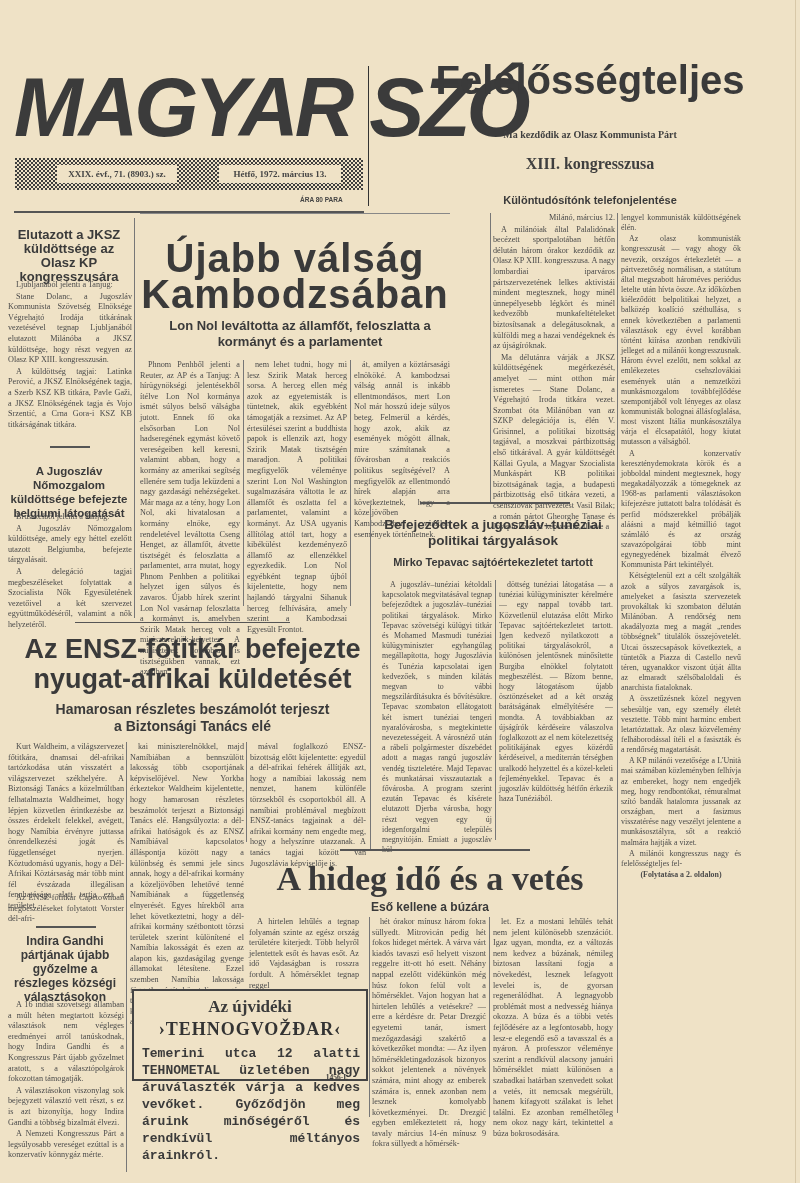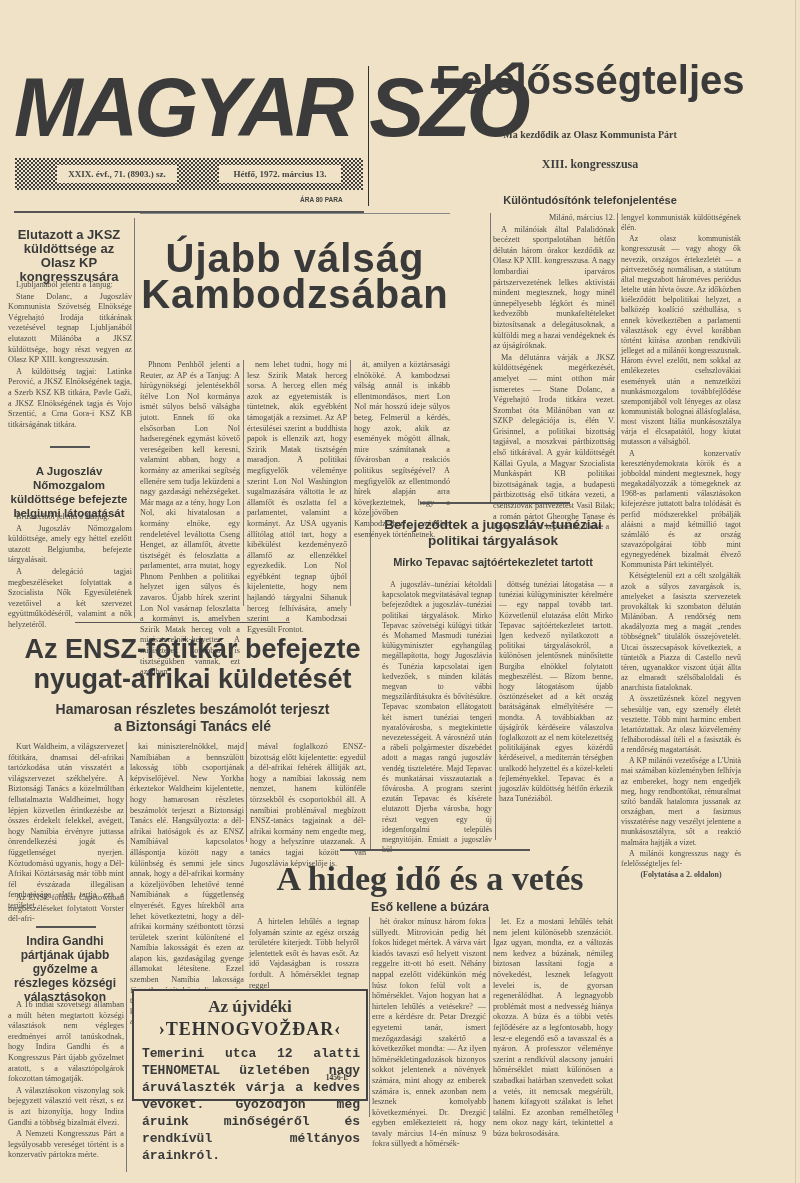--- a/index.html
+++ b/index.html
@@ -46,21 +46,21 @@
   <div class="abs logo">MAGYAR SZÓ</div>
   <div class="abs checker">
     <div class="mast-box" style="left:42px;width:120px;">XXIX. évf., 71. (8903.) sz.</div>
     <div class="mast-box" style="left:204px;width:122px;">Hétfő, 1972. március 13.</div>
   </div>
   <div class="abs price">ÁRA 80 PARA</div>
   <div class="vrule" style="left:368px;top:66px;height:140px;background:#333;"></div>
 
   <div class="abs big-headline" style="left:390px;top:60px;width:400px;font-size:40px;line-height:40px;">Felelősségteljes</div>
   <div class="abs sub-serif" style="left:380px;top:126px;width:420px;font-size:10px;line-height:18px;">Ma kezdődik az Olasz Kommunista Párt</div>
-  <div class="abs sub-serif" style="left:380px;top:155px;width:420px;font-size:12px;line-height:18px;">XIII. kongresszusa</div>
+  <div class="abs sub-serif" style="left:380px;top:155px;width:420px;font-size:16px;line-height:18px;">XIII. kongresszusa</div>
   <div class="abs hd-cond" style="left:380px;top:194px;width:420px;font-size:11px;line-height:13px;">Különtudósítónk telefonjelentése</div>
 
   <div class="rule" style="left:14px;top:211px;width:350px;height:2px;"></div>
   <div class="rule" style="left:140px;top:213px;width:310px;height:1px;background:#888;"></div>
 
   <div class="abs hd-cond" style="left:6px;top:228px;width:126px;font-size:13px;line-height:14px;">Elutazott a JKSZ küldöttsége az Olasz KP kongresszusára</div>
   <div class="abs txt" style="left:8px;top:280px;width:124px;">
     <p>Ljubljanából jelenti a Tanjug:</p>
     <p>Stane Dolanc, a Jugoszláv Kommunista Szövetség Elnöksége Végrehajtó Irodája titkárának vezetésével tegnap Ljubljanából elutazott Milánóba a JKSZ küldöttsége, hogy részt vegyen az Olasz KP XIII. kongresszusán.</p>
     <p>A küldöttség tagjai: Latinka Perović, a JKSZ Elnökségének tagja, a Szerb KSZ KB titkára, Pavle Gaži, a JKSZ Elnökségének tagja és Vojo Srzentić, a Crna Gora-i KSZ KB titkárságának titkára.</p>
@@ -70,20 +70,21 @@
   <div class="abs hd-cond" style="left:6px;top:464px;width:126px;font-size:11.5px;line-height:14px;">A Jugoszláv Nőmozgalom küldöttsége befejezte belgiumi látogatását</div>
   <div class="abs txt" style="left:8px;top:512px;width:124px;">
     <p>Brüsszelből jelenti a Tanjug:</p>
     <p>A Jugoszláv Nőmozgalom küldöttsége, amely egy héttel ezelőtt utazott Belgiumba, befejezte tárgyalásait.</p>
     <p>A delegáció tagjai megbeszéléseket folytattak a Szocialista Nők Egyesületének vezetőivel a két szervezet együttműködéséről, valamint a nők helyzetéről.</p>
   </div>
   <div class="vrule" style="left:134px;top:218px;height:400px;"></div>
 
   <div class="abs big-headline" style="left:140px;top:238px;width:310px;font-size:40px;line-height:40px;letter-spacing:1px;">Újabb válság</div>
   <div class="abs big-headline" style="left:140px;top:274px;width:310px;font-size:40px;line-height:40px;letter-spacing:1px;">Kambodzsában</div>
+  <div class="abs hd-cond" style="left:150px;top:318px;width:300px;font-size:13px;line-height:16px;">Lon Nol leváltotta az államfőt, feloszlatta a kormányt és a parlamentet</div>
   <div class="abs txt" style="left:140px;top:360px;width:100px;">
       <p>Phnom Penhből jelenti a Reuter, az AP és a Tanjug: A hírügynökségi jelentésekből ítélve Lon Nol kormánya ismét súlyos belső válságba jutott. Ennek fő oka elsősorban Lon Nol hadseregének egymást követő vereségeiben kell keresni, valamint abban, hogy a kormány az amerikai segítség ellenére sem tudja leküzdeni a nagy gazdasági nehézségeket. Már maga az a tény, hogy Lon Nol, aki hivatalosan a kormány elnöke, egy rendeletével leváltotta Cseng Henget, az államfőt, átvette tisztségét és feloszlatta a parlamentet, arra mutat, hogy Phnom Penhben a politikai helyzet igen súlyos és zavaros. Újabb hírek szerint Lon Nol vasárnap feloszlatta a kormányt is, amelyben Szirik Matak herceg volt a miniszterelnök-helyettes. A miniszterek továbbra is tisztségükben vannak, ezt azonban</p>
     </div>
   <div class="vrule" style="left:243px;top:360px;height:246px;"></div>
   <div class="abs txt" style="left:247px;top:360px;width:100px;">
       <p>nem lehet tudni, hogy mi lesz Szirik Matak herceg sorsa. A herceg ellen még azok az egyetemisták is tüntetnek, akik egyébként támogatják a rezsimet. Az AP értesülései szerint a buddhista papok is ellenzik azt, hogy Szirik Matak tisztségén maradjon. A politikai megfigyelők véleménye szerint Lon Nol Washington sugalmazására váltotta le az államfőt és oszlatta fel a parlamentet, valamint a kormányt. Az USA ugyanis állítólag attól tart, hogy a kibékülést kezdeményező államfő az ellenzékkel egyezkedik. Lon Nol egyébként tegnap újból kijelentette, hogy nem hajlandó tárgyalni Sihanuk herceg felhívására, amely szerint a Kambodzsai Egyesült Frontot.</p>
     </div>
   <div class="vrule" style="left:350px;top:360px;height:246px;"></div>
   <div class="abs txt" style="left:354px;top:360px;width:96px;">
       <p>át, amilyen a köztársasági elnököké. A kambodzsai válság annál is inkább ellentmondásos, mert Lon Nol már hosszú ideje súlyos beteg. Felmerül a kérdés, hogy azok, akik az események mögött állnak, mire számítanak a fővárosban a reakciós politikus segítségével? A megfigyelők az ellentmondó hírek alapján arra következtetnek, hogy a közeljövőben Kambodzsában váratlan események történhetnek.</p>
@@ -141,39 +142,39 @@
   <div class="abs txt" style="left:250px;top:742px;width:116px;">
       <p>mával foglalkozó ENSZ-bizottság előtt kijelentette: egyedül a dél-afrikai fehérek állítják azt, hogy a namíbiai lakosság nem nemzet, hanem különféle törzsekből és csoportokból áll. A namíbiai problémával megbízott ENSZ-tanács tagjainak a dél-afrikai kormány nem engedte meg, hogy a helyszínre utazzanak. A tanács tagjai között van Jugoszlávia képviselője is.</p>
     </div>
 
   <div class="rule" style="left:36px;top:926px;width:60px;height:2px;"></div>
 
   <div class="abs hd-cond" style="left:6px;top:934px;width:118px;font-size:12px;line-height:14px;">Indira Gandhi pártjának újabb győzelme a részleges községi választásokon</div>
   <div class="abs txt" style="left:8px;top:1000px;width:116px;">
     <p>A 16 indiai szövetségi államban a múlt héten megtartott községi választások nem végleges eredményei arról tanúskodnak, hogy Indira Gandhi és a Kongresszus Párt újabb győzelmet aratott, s a választópolgárok fokozottan támogatják.</p>
     <p>A választásokon viszonylag sok bejegyzett választó vett részt, s ez is azt bizonyítja, hogy Indira Gandhi a többség bizalmát élvezi.</p>
-    <p>A Nemzeti Kongresszus Párt a legsúlyosabb vereséget történt is a konzervatív pártokra mérte.</p>
+    <p>A Nemzeti Kongresszus Párt a legsúlyosabb vereséget ezúttal is a konzervatív könnygáz mérte.</p>
   </div>
 
   <div class="rule" style="left:340px;top:849px;width:190px;height:2px;"></div>
   <div class="abs big-headline" style="left:245px;top:860px;width:370px;font-family:'Liberation Serif',serif;font-size:34px;line-height:38px;">A hideg idő és a vetés</div>
   <div class="abs hd-cond" style="left:245px;top:900px;width:370px;font-size:12px;line-height:14px;">Eső kellene a búzára</div>
   <div class="abs txt" style="left:249px;top:917px;width:110px;">
       <p>A hirtelen lehűlés a tegnap folyamán szinte az egész ország területére kiterjedt. Több helyről jelentettek esőt és havas esőt. Az idő Vajdaságban is rosszra fordult. A hőmérséklet tegnap reggel</p>
     </div>
   <div class="vrule" style="left:369px;top:917px;height:200px;"></div>
   <div class="abs txt" style="left:372px;top:917px;width:114px;">
       <p>hét órakor mínusz három fokra süllyedt. Mitrovicán pedig hét fokos hideget mértek. A várva várt kiadós tavaszi eső helyett viszont reggelre itt-ott hó esett. Néhány nappal ezelőtt vidékünkön még húsz fokon felül volt a hőmérséklet. Vajon hogyan hat a hirtelen lehűlés a vetésekre? — erre a kérdésre dr. Petar Drezgić egyetemi tanár, ismert mezőgazdasági szakértő a következőket mondta: — Az ilyen hőmérsékletingadozások bizonyos sokkot jelentenek a növények számára, mint ahogy az emberek számára is, ennek azonban nem lesznek komolyabb következményei. Dr. Drezgić egyben emlékeztetett rá, hogy tavaly március 14-én mínusz 9 fokra süllyedt a hőmérsék-</p>
     </div>
   <div class="vrule" style="left:489px;top:917px;height:200px;"></div>
   <div class="abs txt" style="left:493px;top:917px;width:120px;">
       <p>let. Ez a mostani lehűlés tehát nem jelent különösebb szenzációt. Igaz ugyan, mondta, ez a változás nem kedvez a búzának, némileg biztosan lassítani fogja a növekedést, lesznek lefagyott levelei is, de gyorsan regenerálódhat. A legnagyobb problémát most a nedvesség hiánya okozza. A búza és a többi vetés fejlődésére az a legfontosabb, hogy lesz-e elegendő eső a tavasszal és a nyáron. A professzor véleménye szerint a rendkívül alacsony januári hőmérséklet miatt különösen a szabadkai határban szenvedett sokat a vetés, itt nemcsak megsérült, hanem kifagyott szálakat is lehet találni. Ez azonban remélhetőleg nem okoz nagy kárt, tekintettel a búza bokrosodására.</p>
     </div>
 
-  <div class="abs ad-box" style="left:132px;top:989px;width:236px;height:112px;">
+  <div class="abs ad-box" style="left:132px;top:989px;width:236px;height:92px;">
     <div style="position:absolute;left:0;top:6px;width:100%;text-align:center;font-family:'Liberation Serif',serif;font-weight:bold;font-size:17px;color:#3a3a3a;">Az újvidéki</div>
     <div style="position:absolute;left:0;top:28px;width:100%;text-align:center;font-family:'Liberation Serif',serif;font-weight:bold;font-size:18px;letter-spacing:1px;color:#333;">›TEHNOGVOŽĐAR‹</div>
     <div style="position:absolute;left:8px;top:54px;width:218px;font-family:Liberation Mono, monospace;font-weight:bold;font-size:13px;line-height:17px;color:#3a3a3a;text-align:justify;">Temerini utca 12 alatti TEHNOMETAL üzletében nagy áruválaszték várja a kedves vevőket. Győződjön meg áruink minőségéről és rendkívül méltányos árainkról.</div>
     <div style="position:absolute;right:18px;top:82px;font-family:'Liberation Serif',serif;font-weight:bold;font-size:7.5px;color:#3a3a3a;">1456-I.</div>
   </div>
 
   <div class="vrule" style="left:795px;top:0;height:1183px;background:#d8c8a8;"></div>
 </div>
 
 </body></html>

